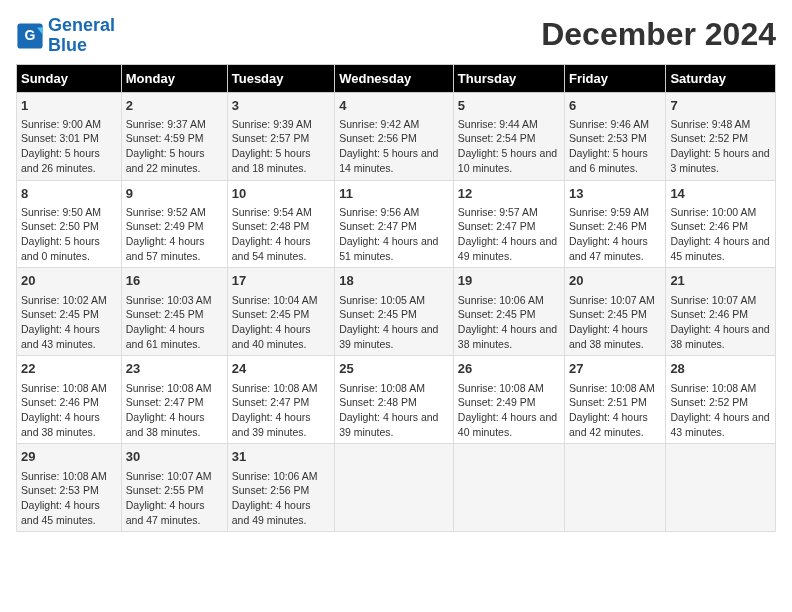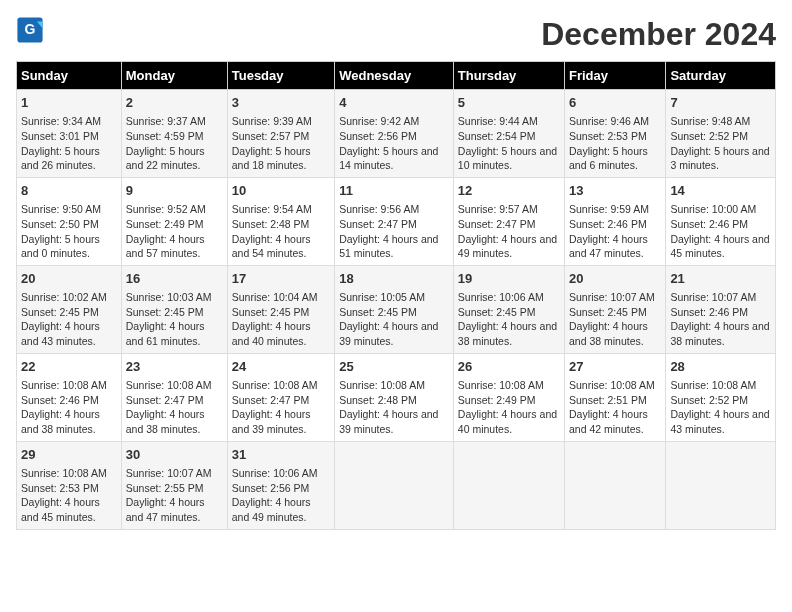--- a/index.html
+++ b/index.html
@@ -86,41 +86,47 @@
 </head>
 <body>
 
 <div class="header">
   <div class="logo">
     <svg class="logo-icon" viewBox="0 0 40 40">
       <rect x="2" y="2" width="36" height="36" rx="4" fill="#1a6bb5"></rect>
       <text x="20" y="26" text-anchor="middle" font-size="20" font-weight="bold" fill="white" font-family="Arial">G</text>
       <polygon points="30,8 38,8 38,18" fill="#4fc3f7"></polygon>
     </svg>
+    <div>
+      <div class="logo-text">
+        <span>General</span><br>
+        <span>Blue</span>
+      </div>
+    </div>
   </div>
   <div class="title-block">
     <div class="main-title">December 2024</div>
   </div>
 </div>
 
 <table>
   <thead>
     <tr>
     <th>Sunday</th>
         <th>Monday</th>
         <th>Tuesday</th>
         <th>Wednesday</th>
         <th>Thursday</th>
         <th>Friday</th>
         <th>Saturday</th>
       </tr>
   </thead>
   <tbody id="calendar-body">
   <tr>
-        <td><span class="day-num">1</span><span>Sunrise: 9:34 AM</span><br><span>Sunset: 3:01 PM</span><br><span>Daylight: 5 hours and 26 minutes.</span></td>
+        <td><span class="day-num">1</span><span>Sunrise: 9:00 AM</span><br><span>Sunset: 3:01 PM</span><br><span>Daylight: 5 hours and 26 minutes.</span></td>
         <td><span class="day-num">2</span><span>Sunrise: 9:37 AM</span><br><span>Sunset: 4:59 PM</span><br><span>Daylight: 5 hours and 22 minutes.</span></td>
         <td><span class="day-num">3</span><span>Sunrise: 9:39 AM</span><br><span>Sunset: 2:57 PM</span><br><span>Daylight: 5 hours and 18 minutes.</span></td>
         <td><span class="day-num">4</span><span>Sunrise: 9:42 AM</span><br><span>Sunset: 2:56 PM</span><br><span>Daylight: 5 hours and 14 minutes.</span></td>
         <td><span class="day-num">5</span><span>Sunrise: 9:44 AM</span><br><span>Sunset: 2:54 PM</span><br><span>Daylight: 5 hours and 10 minutes.</span></td>
         <td><span class="day-num">6</span><span>Sunrise: 9:46 AM</span><br><span>Sunset: 2:53 PM</span><br><span>Daylight: 5 hours and 6 minutes.</span></td>
         <td><span class="day-num">7</span><span>Sunrise: 9:48 AM</span><br><span>Sunset: 2:52 PM</span><br><span>Daylight: 5 hours and 3 minutes.</span></td>
       </tr>
       <tr>
         <td><span class="day-num">8</span><span>Sunrise: 9:50 AM</span><br><span>Sunset: 2:50 PM</span><br><span>Daylight: 5 hours and 0 minutes.</span></td>
         <td><span class="day-num">9</span><span>Sunrise: 9:52 AM</span><br><span>Sunset: 2:49 PM</span><br><span>Daylight: 4 hours and 57 minutes.</span></td>

